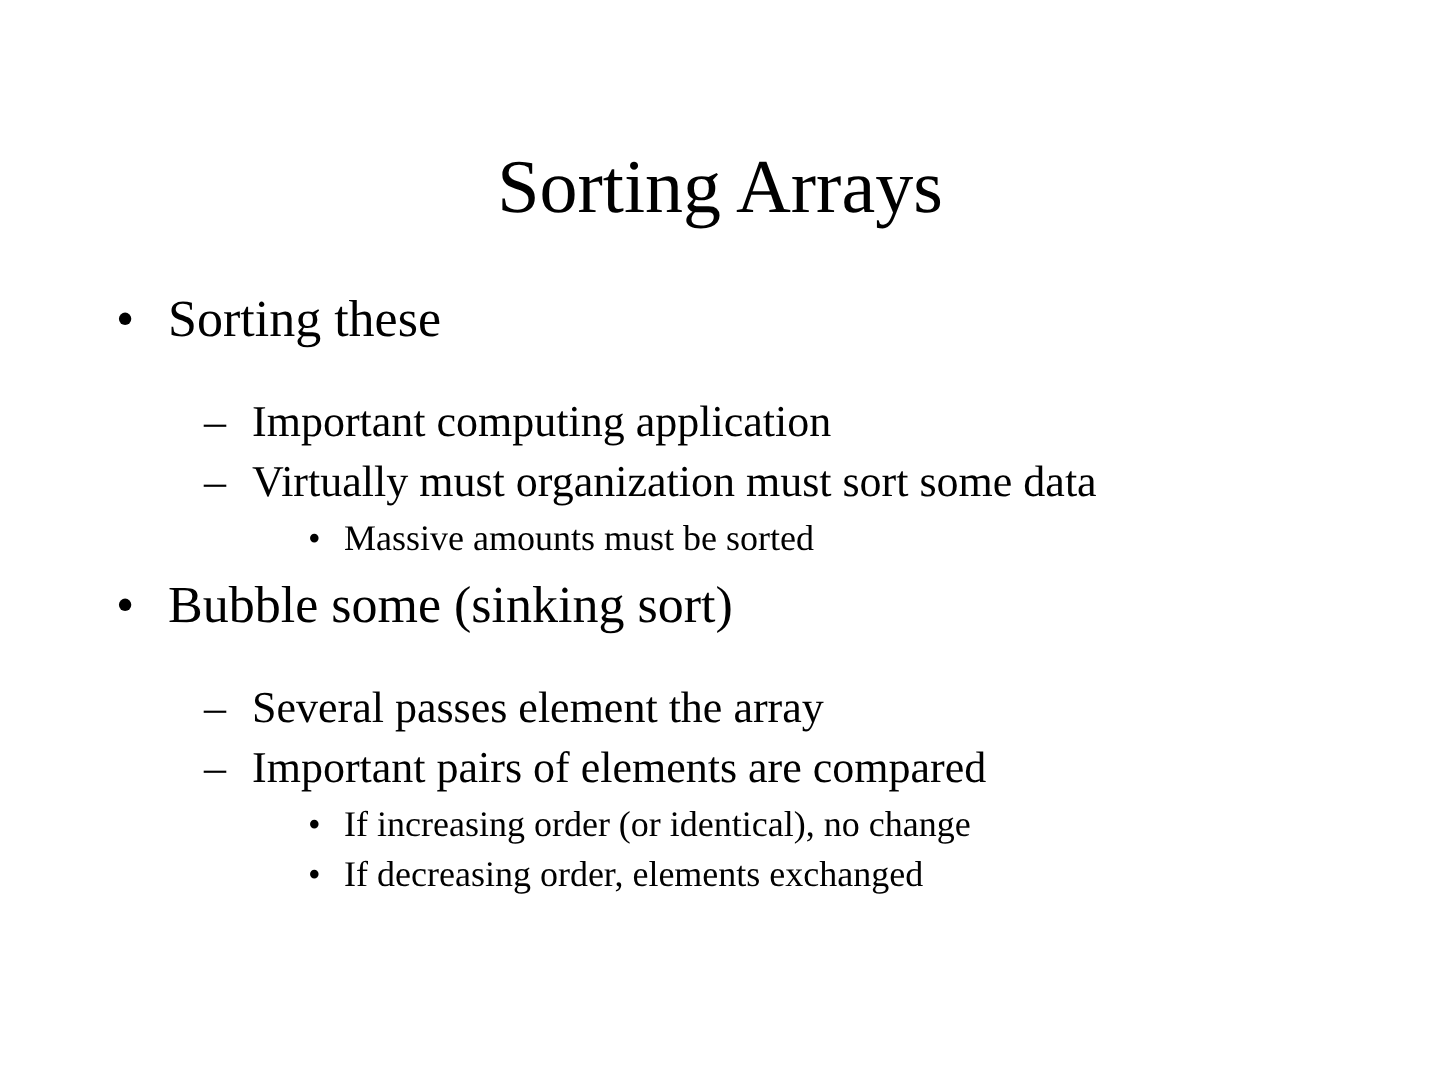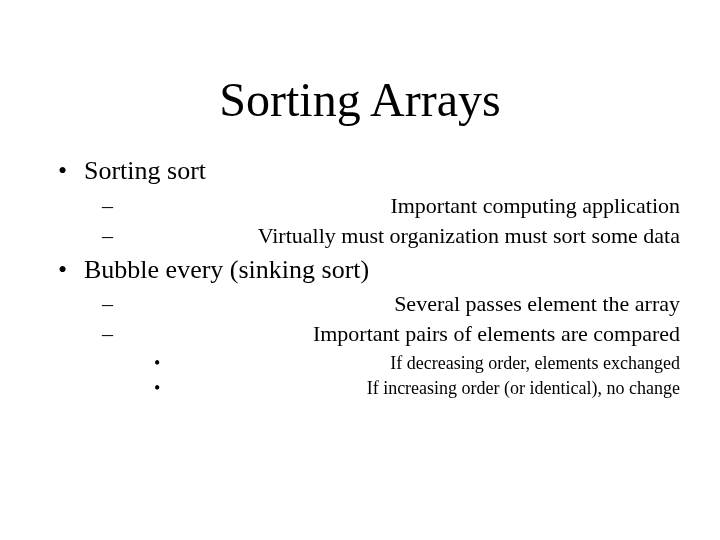--- a/index.html
+++ b/index.html
@@ -13,21 +13,21 @@
   }
   .slide {
     box-sizing: border-box;
     width: 720px;
     height: 540px;
     padding: 0;
     position: relative;
   }
   .title {
     text-align: center;
-    font-size: 48px;
+    font-size: 38px;
     font-weight: normal;
     margin-top: 72px;
     margin-bottom: 28px;
   }
   .content {
     margin-left: 54px;
     margin-right: 40px;
   }
   ul {
     list-style: none;
@@ -44,22 +44,21 @@
   }
   .lvl1 > li::before {
     content: "•";
     position: absolute;
     left: 4px;
     top: 0;
     font-size: 26px;
   }
   
   .lvl2 {
-    margin-top: 4px;
-    text-align: right;
+    margin-top: 20px;
   }
   .lvl2 > li {
     font-size: 22px;
     line-height: 1.28;
     position: relative;
     padding-left: 28px;
     margin-left: 14px;
     margin-bottom: 2px;
   }
   .lvl2 > li::before {
@@ -92,45 +91,50 @@
 </style>
 </head>
 <body>
 
 <div class="slide">
   <div class="title">Sorting Arrays</div>
   <div class="content">
     <ul class="lvl1">
 
       <li>
-        <span>Sorting sort</span>
+        <span>Sorting these</span>
         <ul class="lvl2">
           <li>
             <span>Important computing application</span>
           </li>
           <li>
             <span>Virtually must organization must sort some data</span>
+            <ul class="lvl3">
+              <li>
+                <span>Massive amounts must be sorted</span>
+              </li>
+            </ul>
           </li>
         </ul>
       </li>
 
       <li>
-        <span>Bubble every (sinking sort)</span>
+        <span>Bubble some (sinking sort)</span>
         <ul class="lvl2">
           <li>
             <span>Several passes element the array</span>
           </li>
           <li>
             <span>Important pairs of elements are compared</span>
             <ul class="lvl3">
               <li>
-                <span>If decreasing order, elements exchanged</span>
+                <span>If increasing order (or identical), no change</span>
               </li>
               <li>
-                <span>If increasing order (or identical), no change</span>
+                <span>If decreasing order, elements exchanged</span>
               </li>
             </ul>
           </li>
         </ul>
       </li>
 
     </ul>
   </div>
 </div>
 

